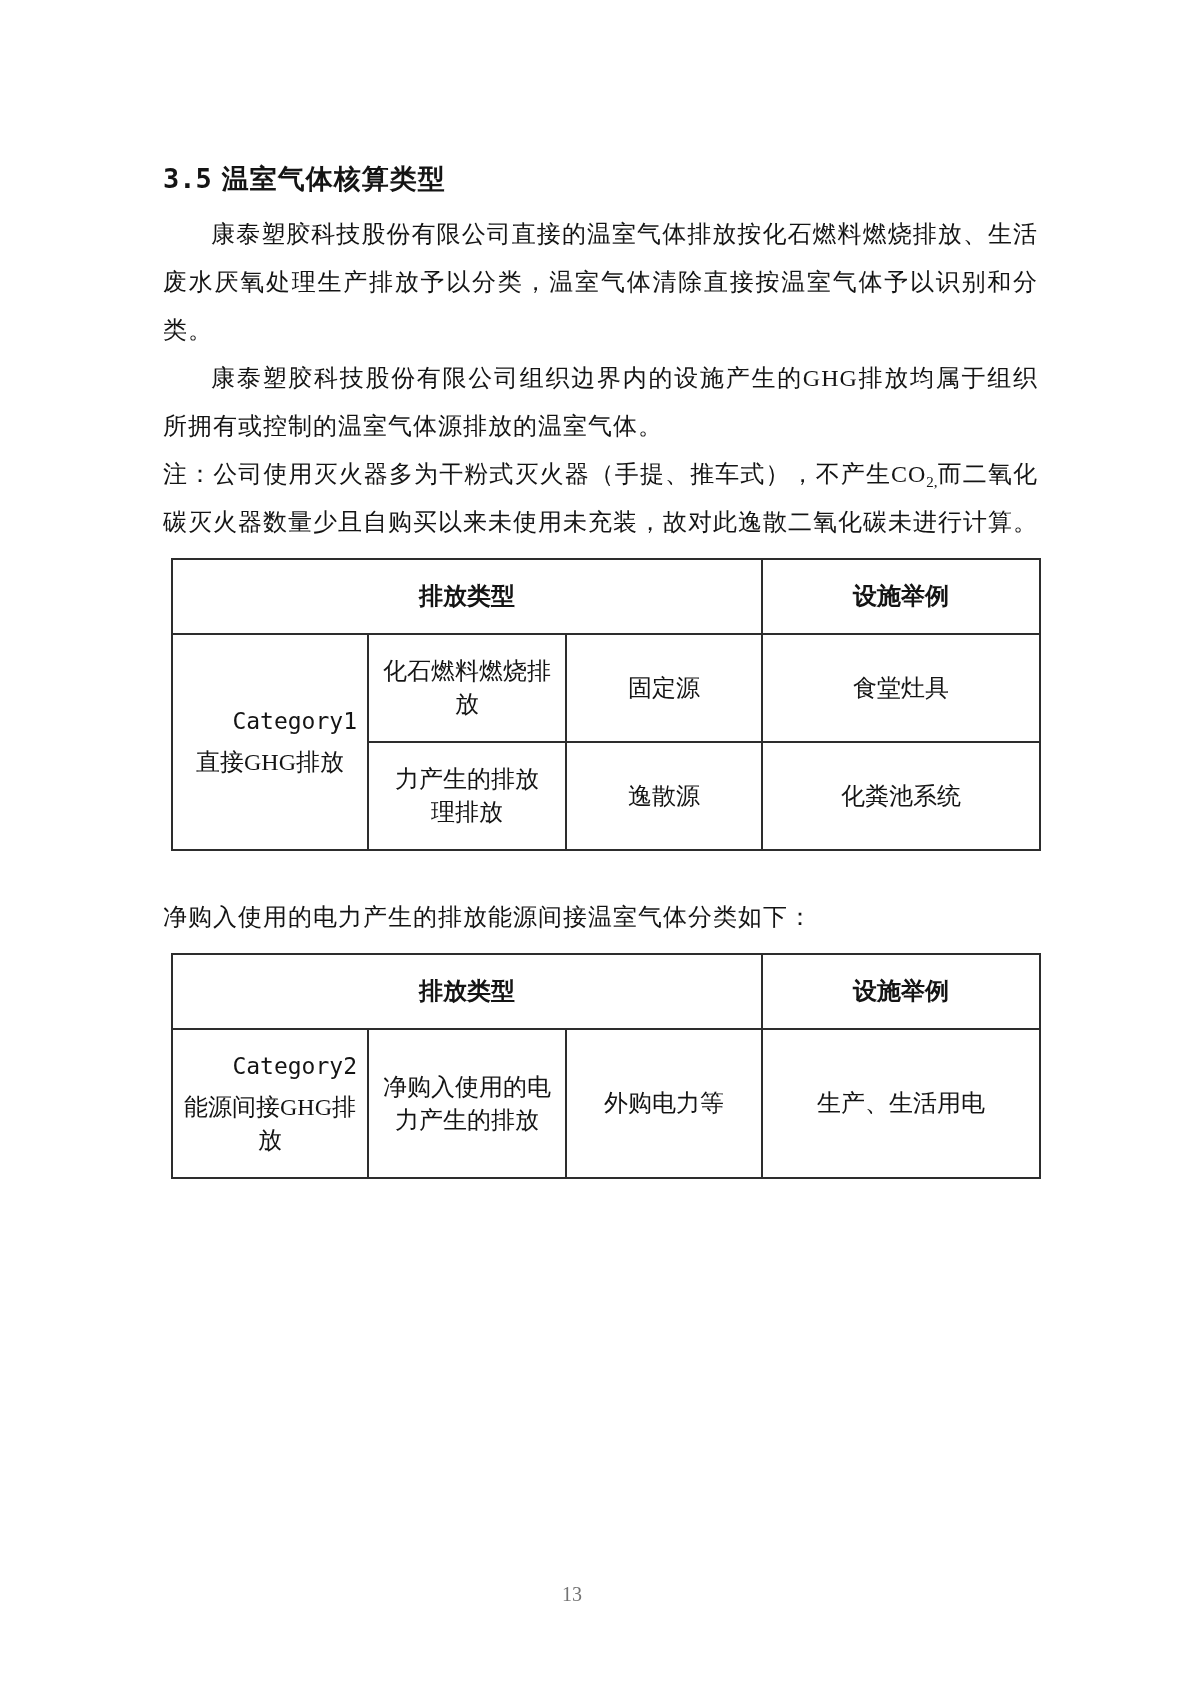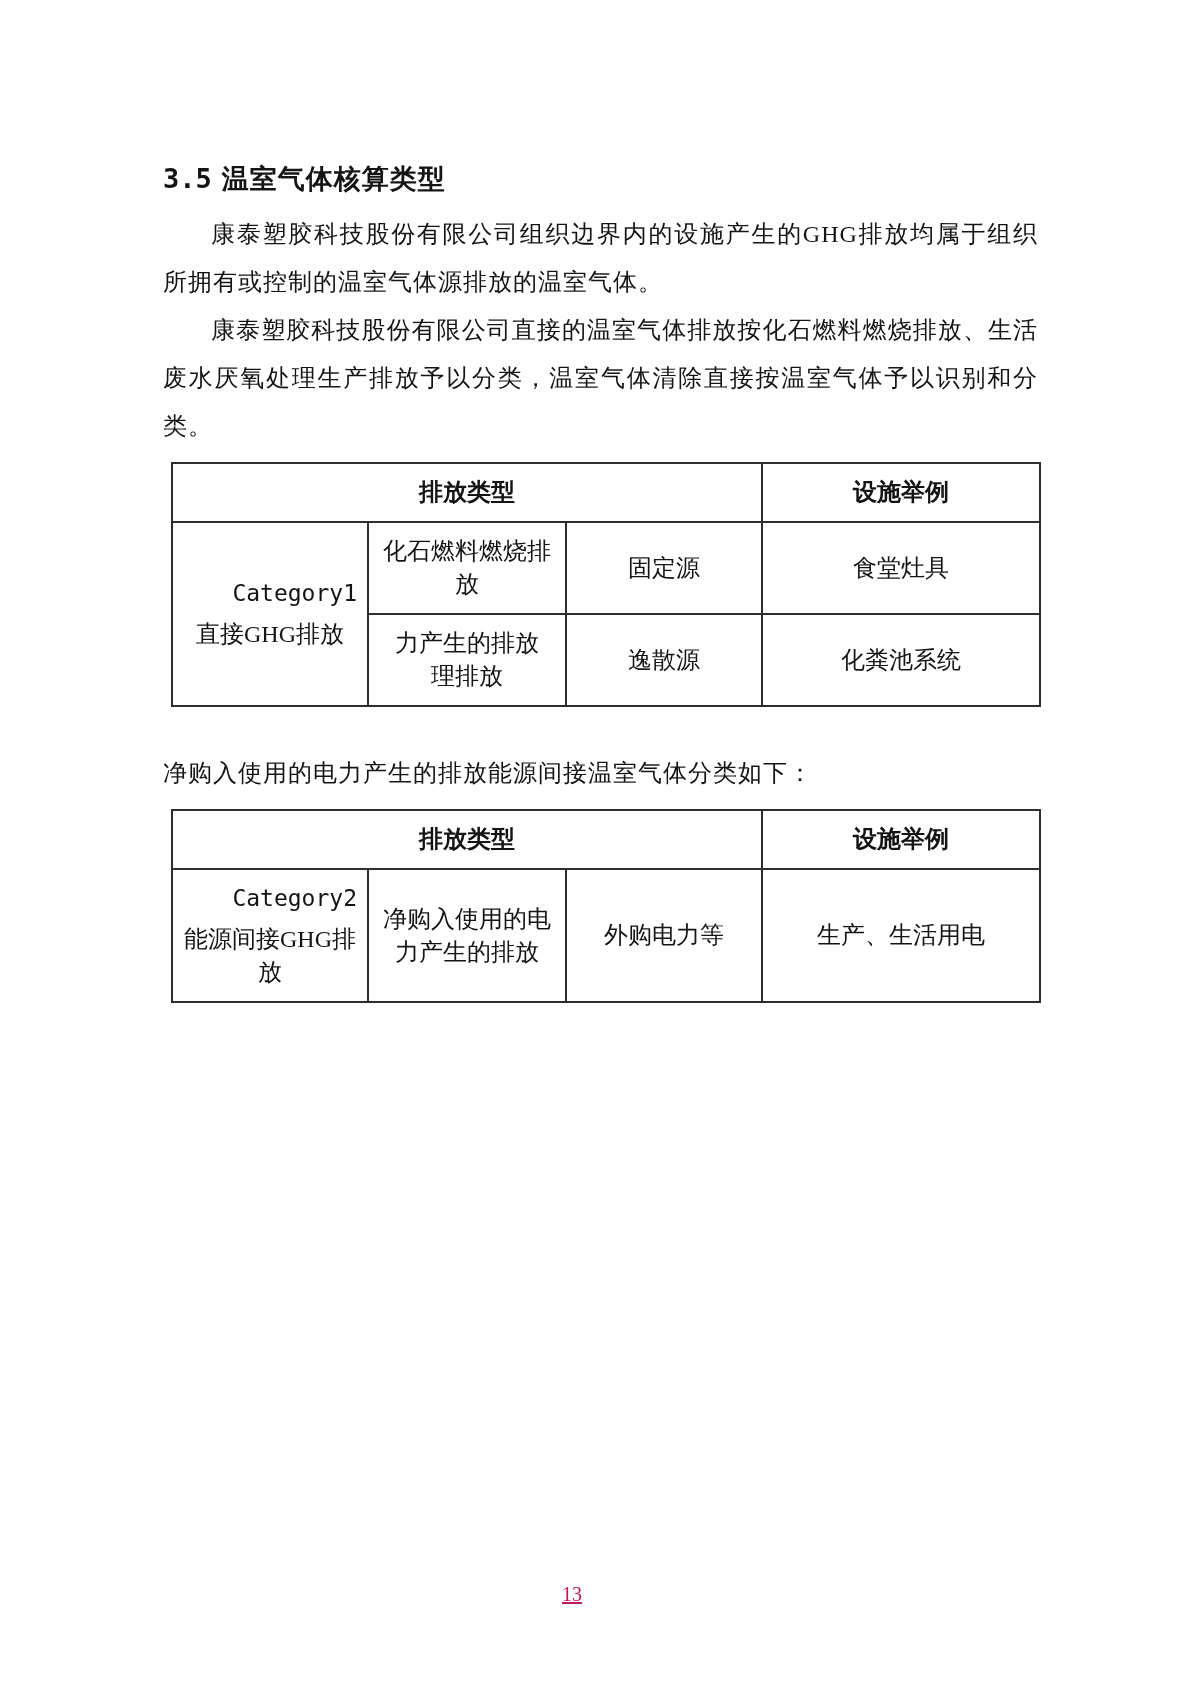--- a/index.html
+++ b/index.html
@@ -49,21 +49,21 @@
     width:868px;
     margin-left:8px;
     margin-top:12px;
   }
   table.data-table td {
     border:2px solid #2d2d2d;
     text-align:center;
     vertical-align:middle;
     font-size:24px;
     line-height:33px;
-    padding:12px 10px;
+    padding:20px 10px;
   }
   td.th { font-weight:700; }
   tr.hrow1 td { height:50px; }
   tr.r65 td { height:65px; }
   tr.hrow2 td { height:53px; }
   tr.r100 td { height:100px; }
   .pre { white-space:pre-line;margin-top:8px; }
   .mono {
     font-family:"DejaVu Sans Mono","Liberation Mono",monospace;
     font-size:23px;
@@ -75,36 +75,36 @@
   }
   .t2 { margin-top:0; }
   .page-number {
     position:absolute;
     top:1583px;
     left:0;
     width:100%;
     text-align:center;
     font-size:20px;
     font-family:"Liberation Serif","DejaVu Serif",serif;
-    color:#be185d;
-    text-decoration:underline;
+    color:#737373;
   }
 </style>
 </head>
 <body>
 
 <div class="page">
   <div class="content">
 
     <h2 class="heading"><span class="num">3.5</span><span>温室气体核算类型</span></h2>
 
+    <p class="body indent">康泰塑胶科技股份有限公司直接的温室气体排放按化石燃料燃烧排放、生活废水厌氧处理生产排放予以分类，温室气体清除直接按温室气体予以识别和分类。</p>
+
     <p class="body indent">康泰塑胶科技股份有限公司组织边界内的设施产生的GHG排放均属于组织所拥有或控制的温室气体源排放的温室气体。</p>
 
-    <p class="body indent">康泰塑胶科技股份有限公司直接的温室气体排放按化石燃料燃烧排放、生活废水厌氧处理生产排放予以分类，温室气体清除直接按温室气体予以识别和分类。</p>
-
+    <p class="body"><span>注：公司使用灭火器多为干粉式灭火器（手提、推车式），不产生CO</span><sub class="co2-sub">2,</sub><span>而二氧化碳灭火器数量少且自购买以来未使用未充装，故对此逸散二氧化碳未进行计算。</span></p>
 
     <table class="data-table t1">
       <colgroup>
         <col style="width:196px">
           <col style="width:198px">
           <col style="width:196px">
           <col style="width:278px">
       </colgroup>
       <tbody>
           <tr class="hrow1">

